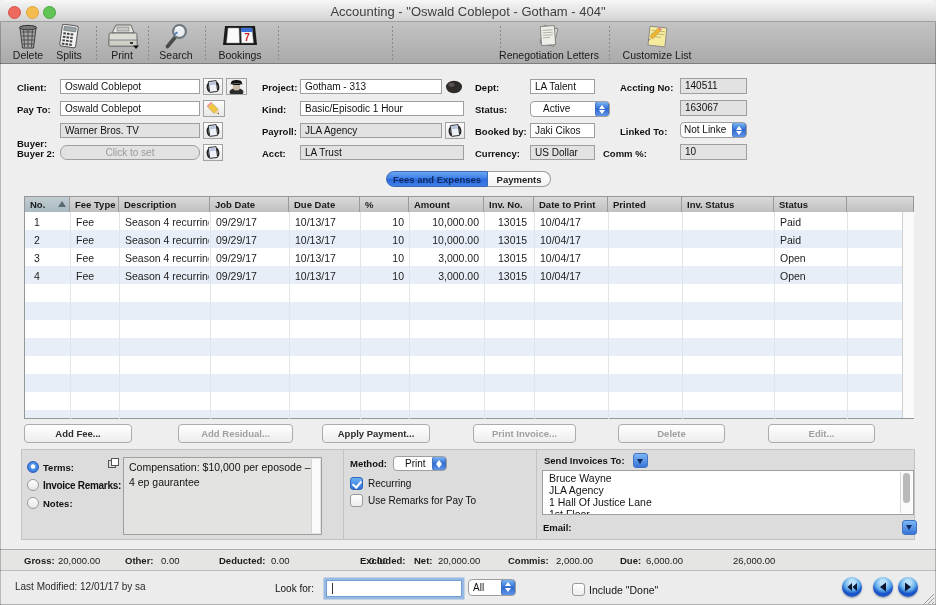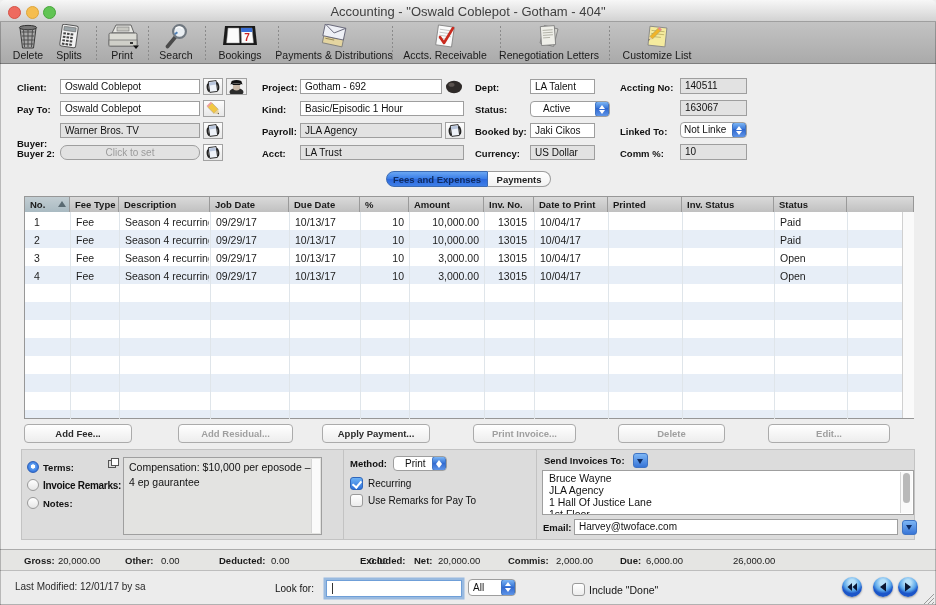--- a/index.html
+++ b/index.html
@@ -145,42 +145,21 @@
       <svg class="tbicon" width="36" height="25" viewBox="0 0 36 25">
         <path d="M3 2 L33 2 L35 21 L1 21 Z" fill="#1a1a1a"></path>
         <path d="M6 4 L17 4 L17.5 19 L4.5 19 Z" fill="#fbfbfb" stroke="#888" stroke-width="0.5"></path>
         <path d="M19 4 L30 4 L31.5 19 L19.5 19 Z" fill="#fbfbfb" stroke="#888" stroke-width="0.5"></path>
         <path d="M19 4 L30 4 L30.4 8 L19.2 8 Z" fill="#3b6fd6"></path>
         <text x="25" y="17" font-size="10" font-weight="bold" fill="#cc2222" text-anchor="middle" font-family="Liberation Sans">7</text>
       </svg>
       <div class="tblabel">Bookings</div>
     </div>
 
-    <div class="tbitem" style="left:264px;width:140px;">
-      <svg class="tbicon" width="30" height="25" viewBox="0 0 30 25">
-        <g transform="rotate(12 15 12)">
-          <rect x="5" y="12" width="20" height="9" fill="#e4d5a0" stroke="#777" stroke-width="0.8"></rect>
-          <path d="M7 14 h12 M7 16 h9" stroke="#8a7a4a" stroke-width="0.8"></path>
-          <rect x="4" y="2" width="21" height="12" fill="#eef0f6" stroke="#667" stroke-width="0.9"></rect>
-          <path d="M4 2 L14.5 9 L25 2" fill="none" stroke="#667" stroke-width="0.9"></path>
-        </g>
-      </svg>
-      <div class="tblabel">Payments &amp; Distributions</div>
-    </div>
-
-    <div class="tbitem" style="left:390px;width:110px;">
-      <svg class="tbicon" width="26" height="25" viewBox="0 0 26 25">
-        <g transform="rotate(8 13 12)">
-          <rect x="5" y="2" width="16" height="20" fill="#fafafa" stroke="#888" stroke-width="0.9"></rect>
-          <path d="M7 6 h12 M7 9 h12 M7 12 h12 M7 15 h8" stroke="#bbb" stroke-width="0.8"></path>
-        </g>
-        <path d="M8 13 L12 19 L21 4" fill="none" stroke="#c92a1e" stroke-width="2.6" stroke-linecap="round" stroke-linejoin="round"></path>
-      </svg>
-      <div class="tblabel">Accts. Receivable</div>
-    </div>
+
 
     <div class="tbitem" style="left:612px;width:90px;">
       <svg class="tbicon" width="28" height="25" viewBox="0 0 28 25">
         <g transform="rotate(6 14 12)">
           <rect x="6" y="3" width="17" height="19" fill="#f5eb9e" stroke="#888" stroke-width="0.9"></rect>
           <path d="M8 7 h13 M8 10 h13 M8 13 h10" stroke="#b9ad64" stroke-width="0.8"></path>
         </g>
         <g transform="rotate(45 16 9)">
           <rect x="12" y="6" width="3.6" height="12" fill="#f0b429" stroke="#996" stroke-width="0.5"></rect>
           <path d="M12 18 L13.8 21.5 L15.6 18 Z" fill="#e8cf9a"></path>
@@ -264,21 +243,21 @@
             <path d="M13.5 4 q2 4 0 8" stroke="#222" stroke-width="1.8" fill="none"></path>
           </g>
         </svg>
     </div>
 
     <div class="flabel" style="left:262px;top:82px;">Project:</div>
     <div class="flabel" style="left:262px;top:104px;">Kind:</div>
     <div class="flabel" style="left:262px;top:126px;">Payroll:</div>
     <div class="flabel" style="left:262px;top:148px;">Acct:</div>
 
-    <div class="field" style="left:300px;top:79px;width:142px;height:15px;">Gotham - 692</div>
+    <div class="field" style="left:300px;top:79px;width:142px;height:15px;">Gotham - 313</div>
     <div class="field" style="left:300px;top:101px;width:164px;height:15px;">Basic/Episodic 1 Hour</div>
     <div class="field gfield" style="left:300px;top:123px;width:142px;height:15px;">JLA Agency</div>
     <div class="field gfield" style="left:300px;top:145px;width:164px;height:15px;">LA Trust</div>
     <div class="abs" style="left:445px;top:80px;">
       <svg width="18" height="14" viewBox="0 0 18 14">
           <ellipse cx="9" cy="7" rx="8" ry="6.2" fill="#2e2a28"></ellipse>
           <ellipse cx="6.5" cy="4.8" rx="3" ry="2" fill="#5a524e"></ellipse>
         </svg>
     </div>
     <div class="ibtn" style="left:445px;top:122px;width:20px;height:17px;">
@@ -299,21 +278,21 @@
 
     <div class="field" style="left:530px;top:79px;width:65px;height:15px;">LA Talent</div>
     <div class="popup" style="left:530px;top:101px;width:80px;height:16px;line-height:14px;padding-left:12px;">Active
       <span class="stepper"></span></div>
     <div class="field" style="left:530px;top:123px;width:65px;height:15px;">Jaki Cikos</div>
     <div class="field gfield" style="left:530px;top:145px;width:65px;height:15px;">US Dollar</div>
 
     <div class="flabel" style="left:620px;top:82px;">Accting No:</div>
     <div class="flabel" style="left:632px;top:104px;padding-left:48px;">Booking No:</div>
     <div class="flabel" style="left:620px;top:126px;">Linked To:</div>
-    <div class="flabel" style="left:620px;top:148px;">Comm %:</div>
+    <div class="flabel" style="left:603px;top:148px;">Comm %:</div>
 
     <div class="field gfield" style="left:680px;top:78px;width:67px;height:16px;line-height:14px;">140511</div>
     <div class="field gfield" style="left:680px;top:100px;width:67px;height:16px;line-height:14px;">163067</div>
     <div class="popup" style="left:680px;top:122px;width:67px;height:16px;line-height:14px;padding:0 3px;">Not Linke<span class="stepper"></span></div>
     <div class="field gfield" style="left:680px;top:144px;width:67px;height:16px;line-height:14px;">10</div>
   </div>
 
   <div id="tabs">
     <div style="position:absolute;left:0;top:0;width:102px;height:16px;border-radius:8px 0 0 8px;
       background:linear-gradient(#6aa6f2,#3a7de8 48%,#2a66dd 48%,#3e7fe8);border:1px solid #3c6cb4;box-sizing:border-box;
@@ -403,21 +382,21 @@
     <div class="cell" style="left:515px;top:73px;">10/04/17</div>
     <div class="cell" style="left:755px;top:73px;">Open</div>
     <div style="position:absolute;left:877px;top:15px;width:11px;height:206px;background:#fafafa;border-left:1px solid #d0d0d0;"></div>
   </div>
 
   <div class="pbtn" style="left:24px;top:424px;width:108px;">Add Fee...</div>
   <div class="pbtn dis" style="left:178px;top:424px;width:115px;">Add Residual...</div>
   <div class="pbtn" style="left:322px;top:424px;width:108px;">Apply Payment...</div>
   <div class="pbtn dis" style="left:473px;top:424px;width:103px;">Print Invoice...</div>
   <div class="pbtn dis" style="left:618px;top:424px;width:107px;">Delete</div>
-  <div class="pbtn dis" style="left:768px;top:424px;width:122px;">Edit...</div>
+  <div class="pbtn dis" style="left:768px;top:424px;width:107px;">Edit...</div>
 
   <div id="panel">
     <div style="position:absolute;left:321px;top:0;width:1px;height:89px;background:#c3c3c3;"></div>
     <div style="position:absolute;left:514px;top:0;width:1px;height:89px;background:#c3c3c3;"></div>
 
     <div class="radio sel" style="left:5px;top:11px;"></div>
     <div class="flabel" style="left:21px;top:12px;">Terms:</div>
     <div class="radio" style="left:5px;top:29px;"></div>
     <div class="flabel" style="left:21px;top:30px;font-size:10px;letter-spacing:-0.3px;">Invoice Remarks:</div>
     <div class="radio" style="left:5px;top:47px;"></div>
@@ -446,21 +425,20 @@
       <div style="position:absolute;left:3px;top:4.5px;border:3.5px solid transparent;border-top:5px solid #0e2c63;"></div>
     </div>
     <div style="position:absolute;left:520px;top:20px;width:372px;height:45px;background:#fff;border:1px solid #9f9f9f;box-sizing:border-box;
         font-size:10.5px;color:#111;line-height:12px;padding:1px 6px;overflow:hidden;">
       Bruce Wayne<br>JLA Agency<br>1 Hall Of Justice Lane<br>1st Floor
       <div style="position:absolute;right:1px;top:1px;width:11px;height:41px;background:#fafafa;border-left:1px solid #d6d6d6;">
         <div style="position:absolute;left:1.5px;top:1px;width:7px;height:30px;border-radius:4px;background:#b9b9b9;"></div>
       </div>
     </div>
     <div class="flabel" style="left:521px;top:72px;">Email:</div>
-    <div class="field" style="left:552px;top:69px;width:324px;height:16px;line-height:14px;">Harvey@twoface.com</div>
     <div style="position:absolute;left:880px;top:69.5px;width:13px;height:13px;border-radius:3px;background:linear-gradient(#7db6f5,#3875d7);border:1px solid #3f74c4;">
       <div style="position:absolute;left:3px;top:4.5px;border:3.5px solid transparent;border-top:5px solid #0e2c63;"></div>
     </div>
   </div>
 
   <div id="totals">
     <span class="tl" style="left:24px;">Gross:</span>
       <span class="tv" style="left:58px;">20,000.00</span>
     <span class="tl" style="left:125px;">Other:</span>
       <span class="tv" style="left:161px;">0.00</span>

